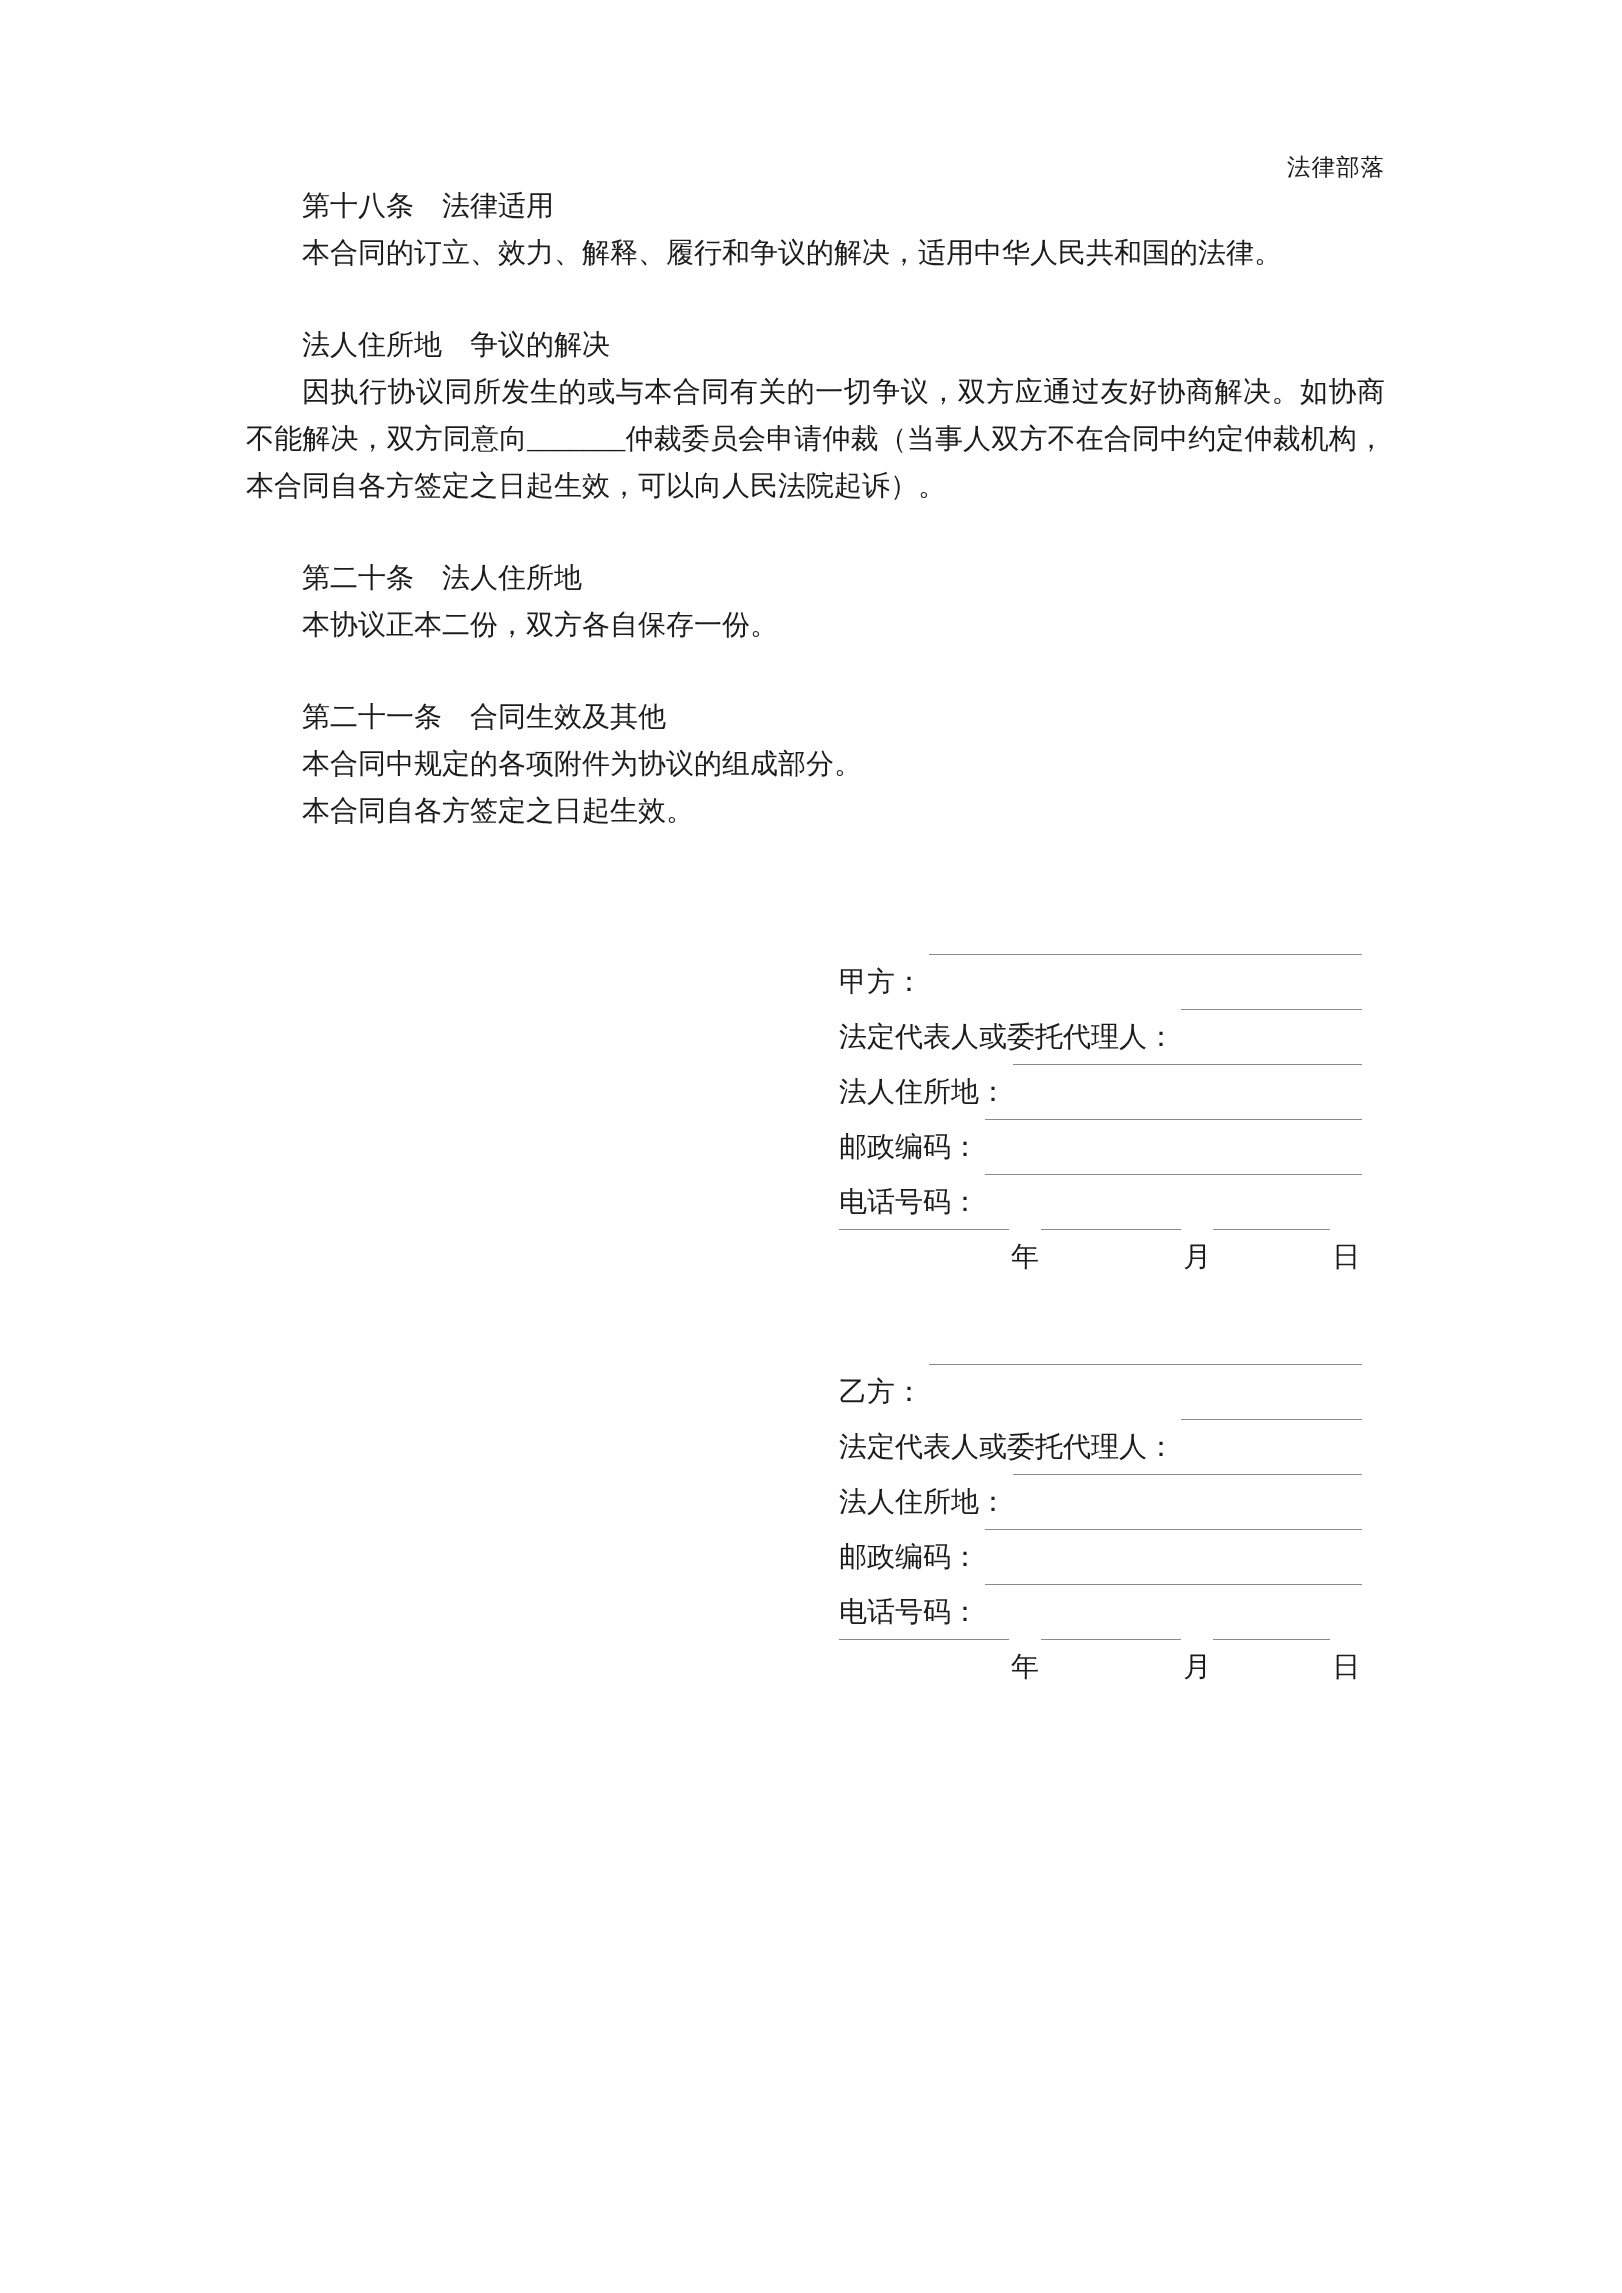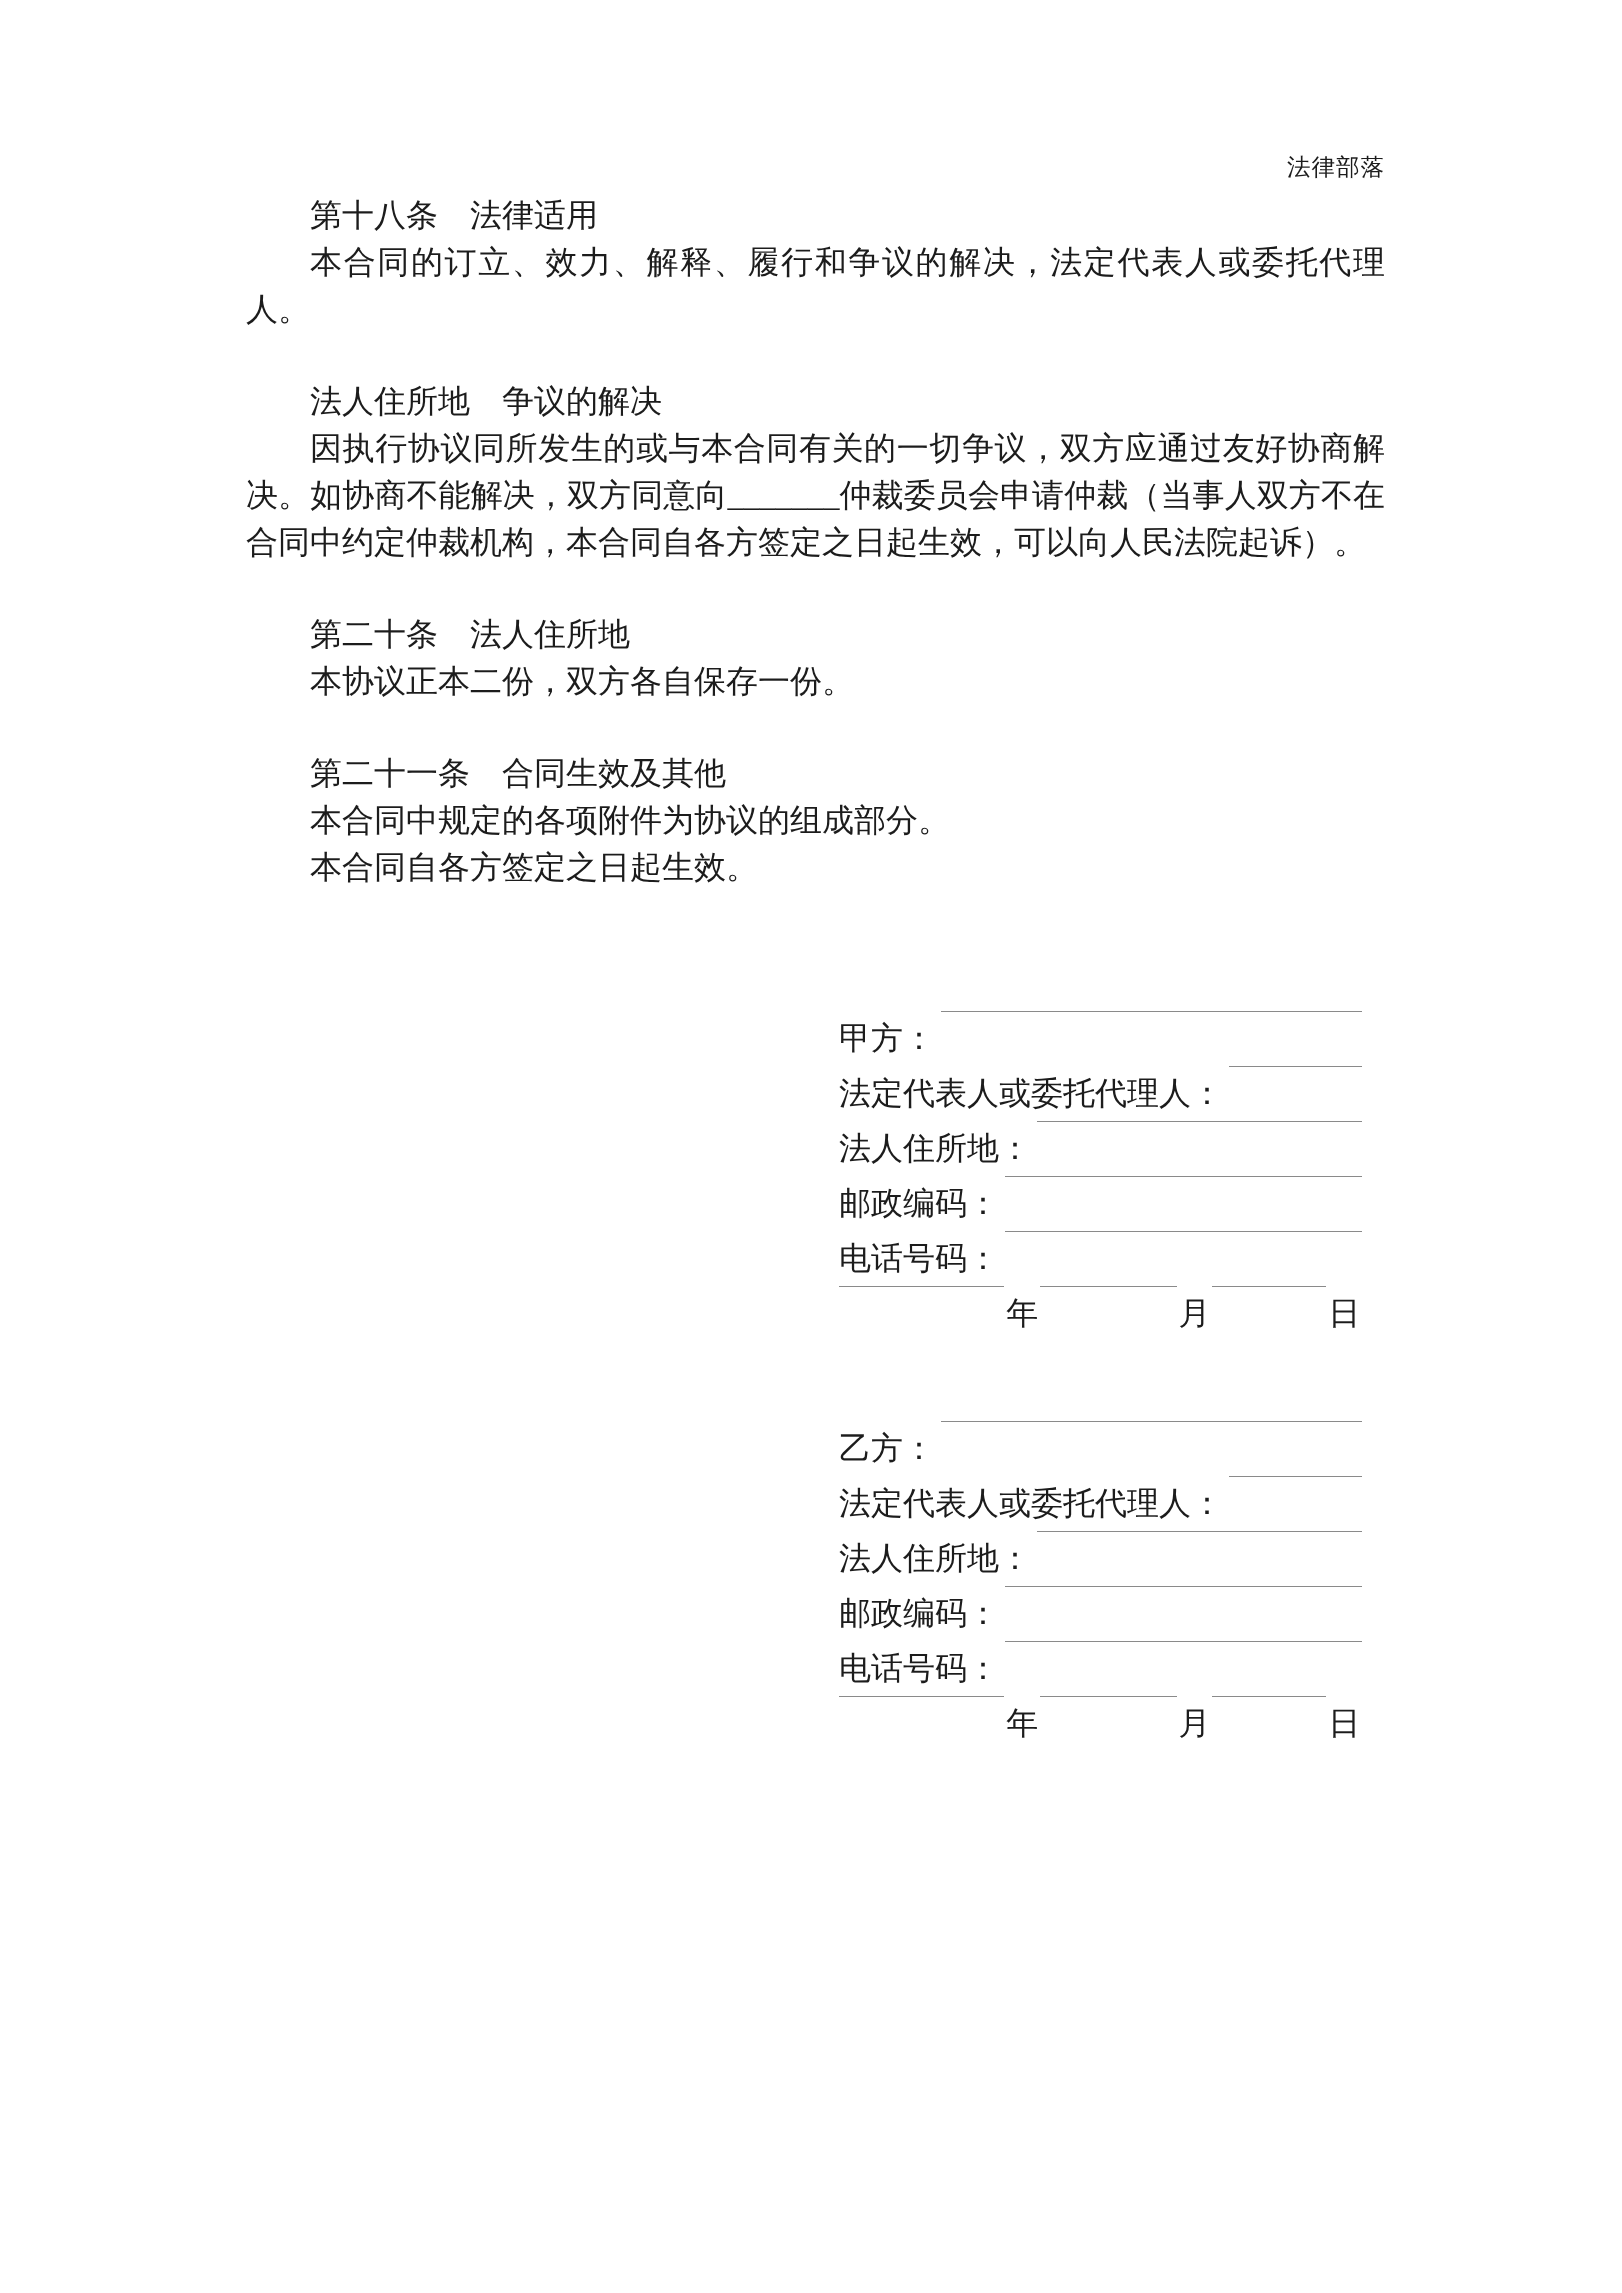--- a/index.html
+++ b/index.html
@@ -21,24 +21,24 @@
     position: absolute;
     top: 111px;
     right: 238px;
     font-size: 23.6px;
     letter-spacing: 0.9px;
     color: #1c1c1c;
     margin-top: 40px;
   }
   .content {
     position: absolute;
-    top: 192px;
+    top: 182px;
     left: 246px;
     right: 238px;
-    font-size: 32px;
+    font-size: 28px;
     line-height: 47px;
   }
   section.article { margin-bottom: 45px; }
   .title {
     text-indent: 2em;
     white-space: nowrap;
   }
   .para {
     text-indent: 2em;
     text-align: justify;
@@ -72,21 +72,21 @@
 <body>
 
 <div class="page">
 
   <div class="watermark">法律部落</div>
 
   <div class="content">
 
     <section class="article">
       <p class="title">第十八条　法律适用</p>
-      <p class="para">本合同的订立、效力、解释、履行和争议的解决，法定代表人或委托代理人。</p>
+      <p class="para">本合同的订立、效力、解释、履行和争议的解决，适用中华人民共和国的法律。</p>
     </section>
 
     <section class="article">
       <p class="title">法人住所地　争议的解决</p>
       <p class="para">因执行协议同所发生的或与本合同有关的一切争议，双方应通过友好协商解决。如协商不能解决，双方同意向_______仲裁委员会申请仲裁（当事人双方不在合同中约定仲裁机构，本合同自各方签定之日起生效，可以向人民法院起诉）。</p>
     </section>
 
     <section class="article">
       <p class="title">第二十条　法人住所地</p>
       <p class="para">本协议正本二份，双方各自保存一份。</p>

